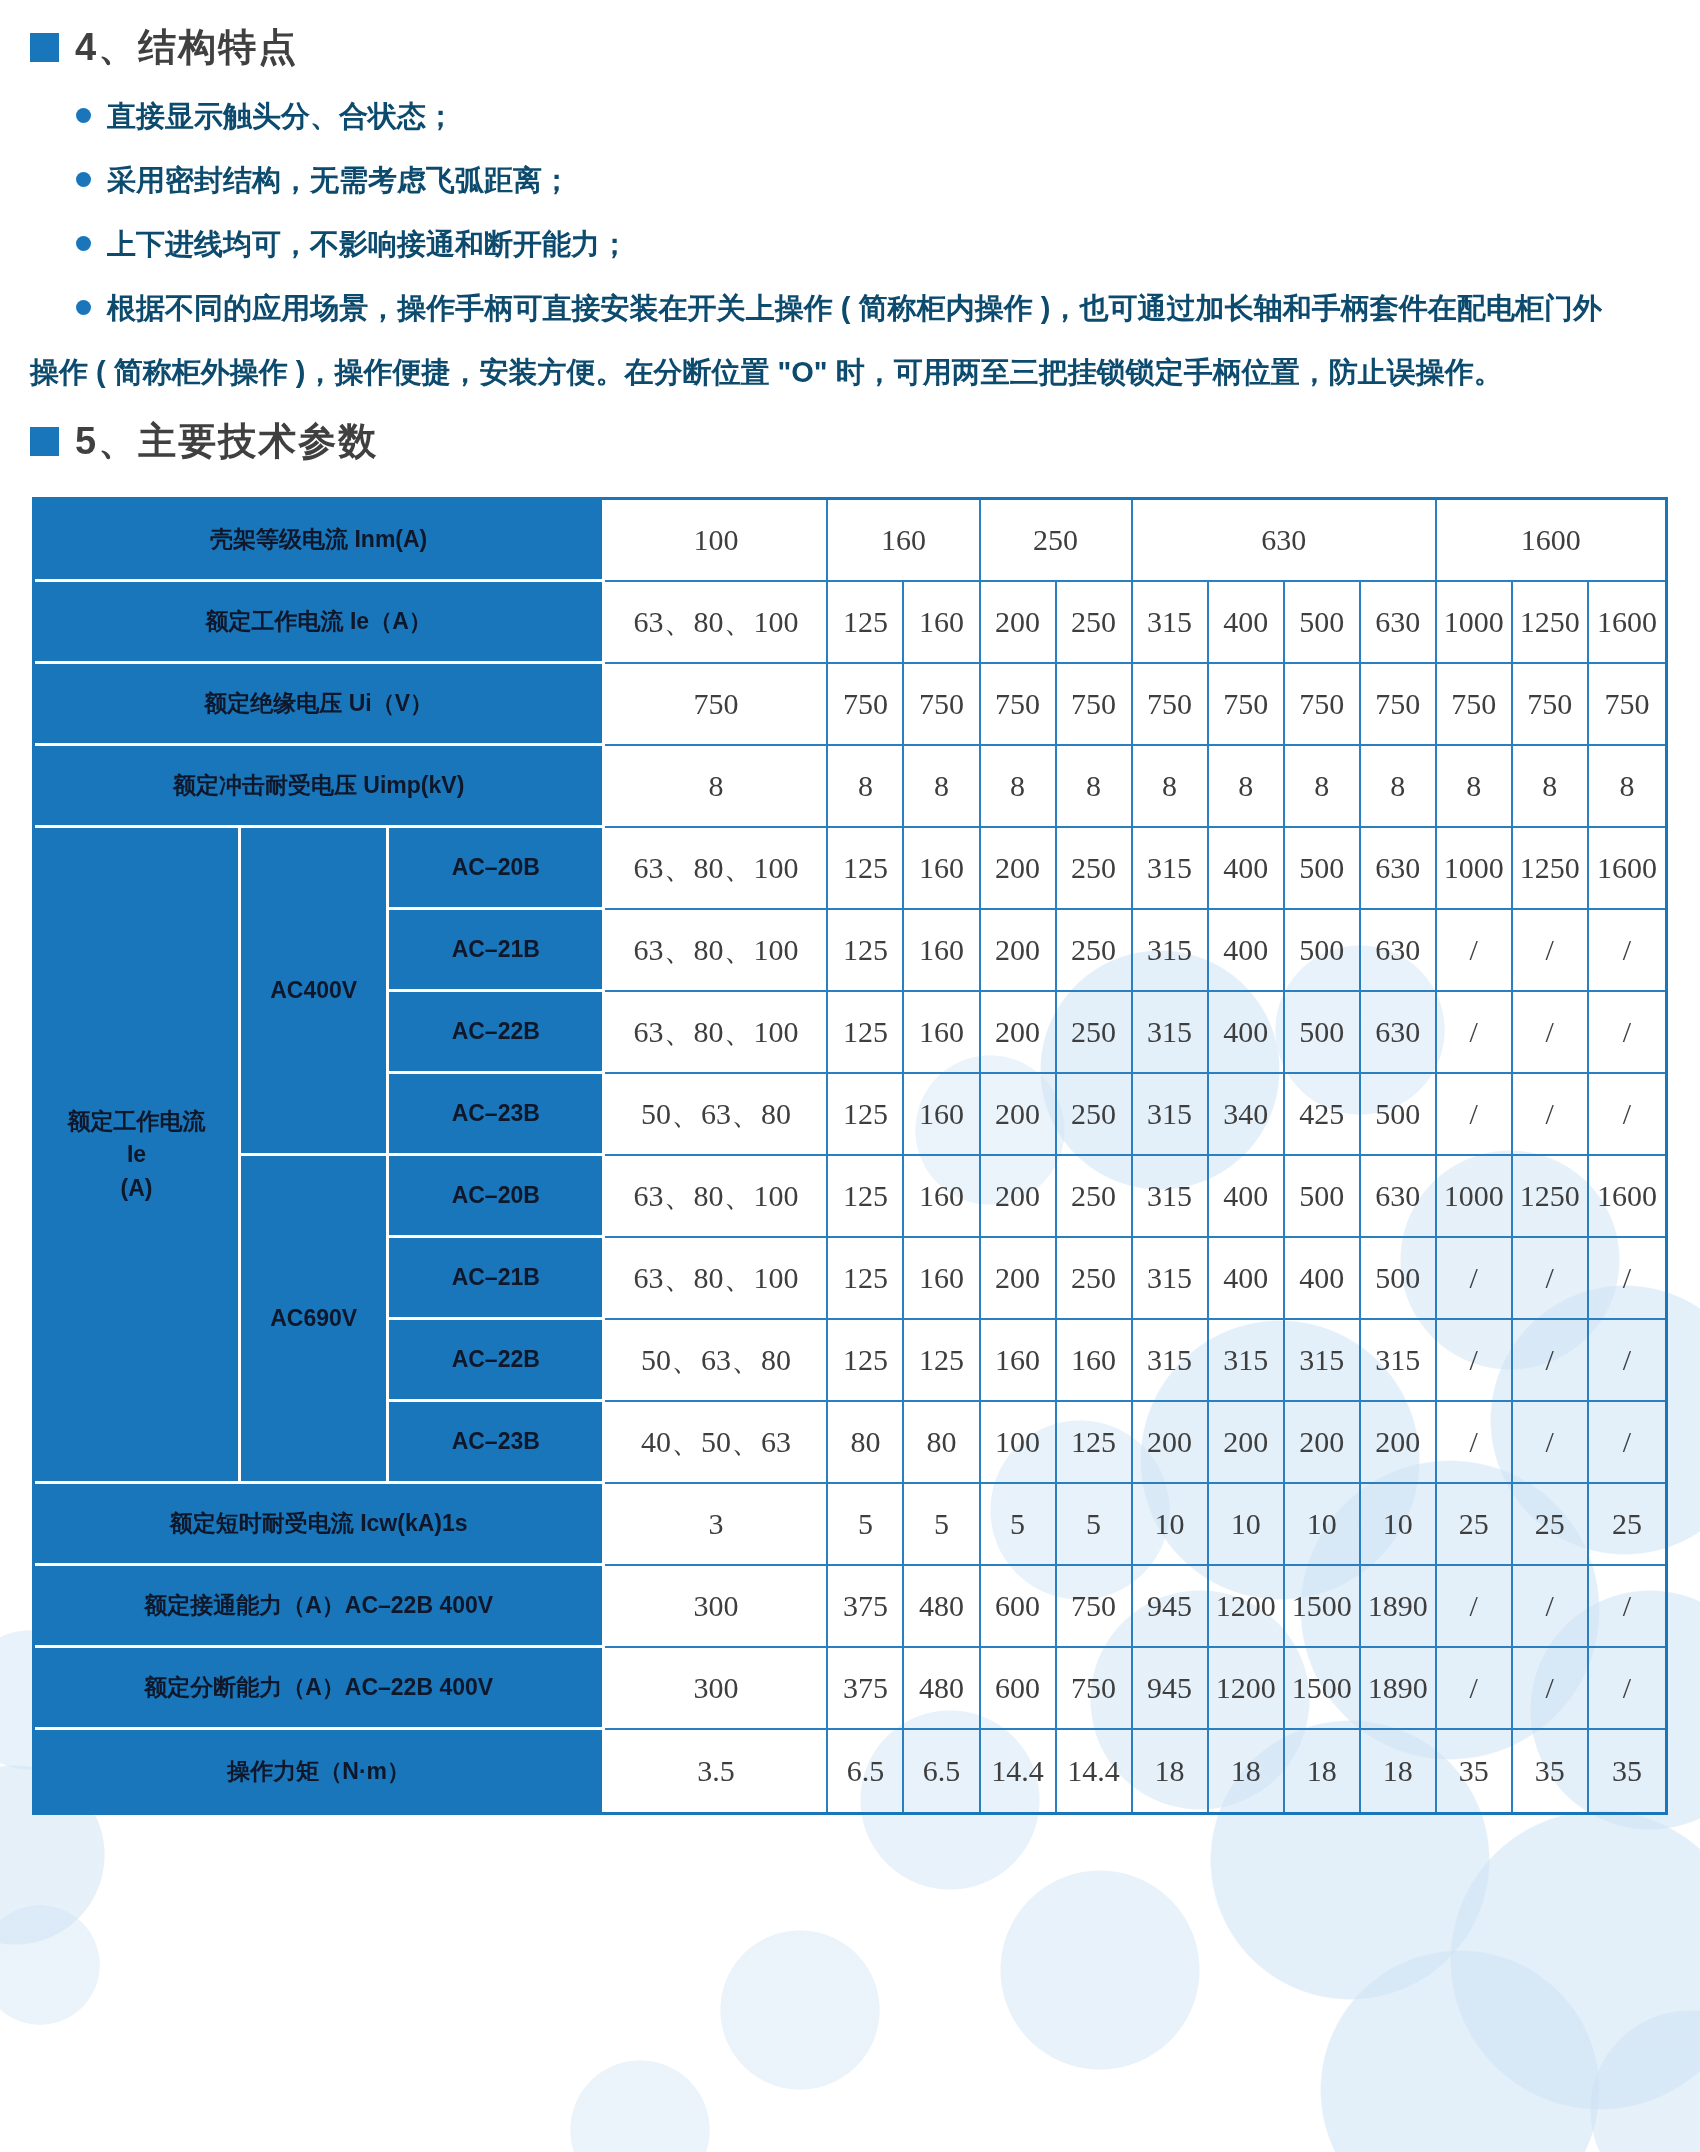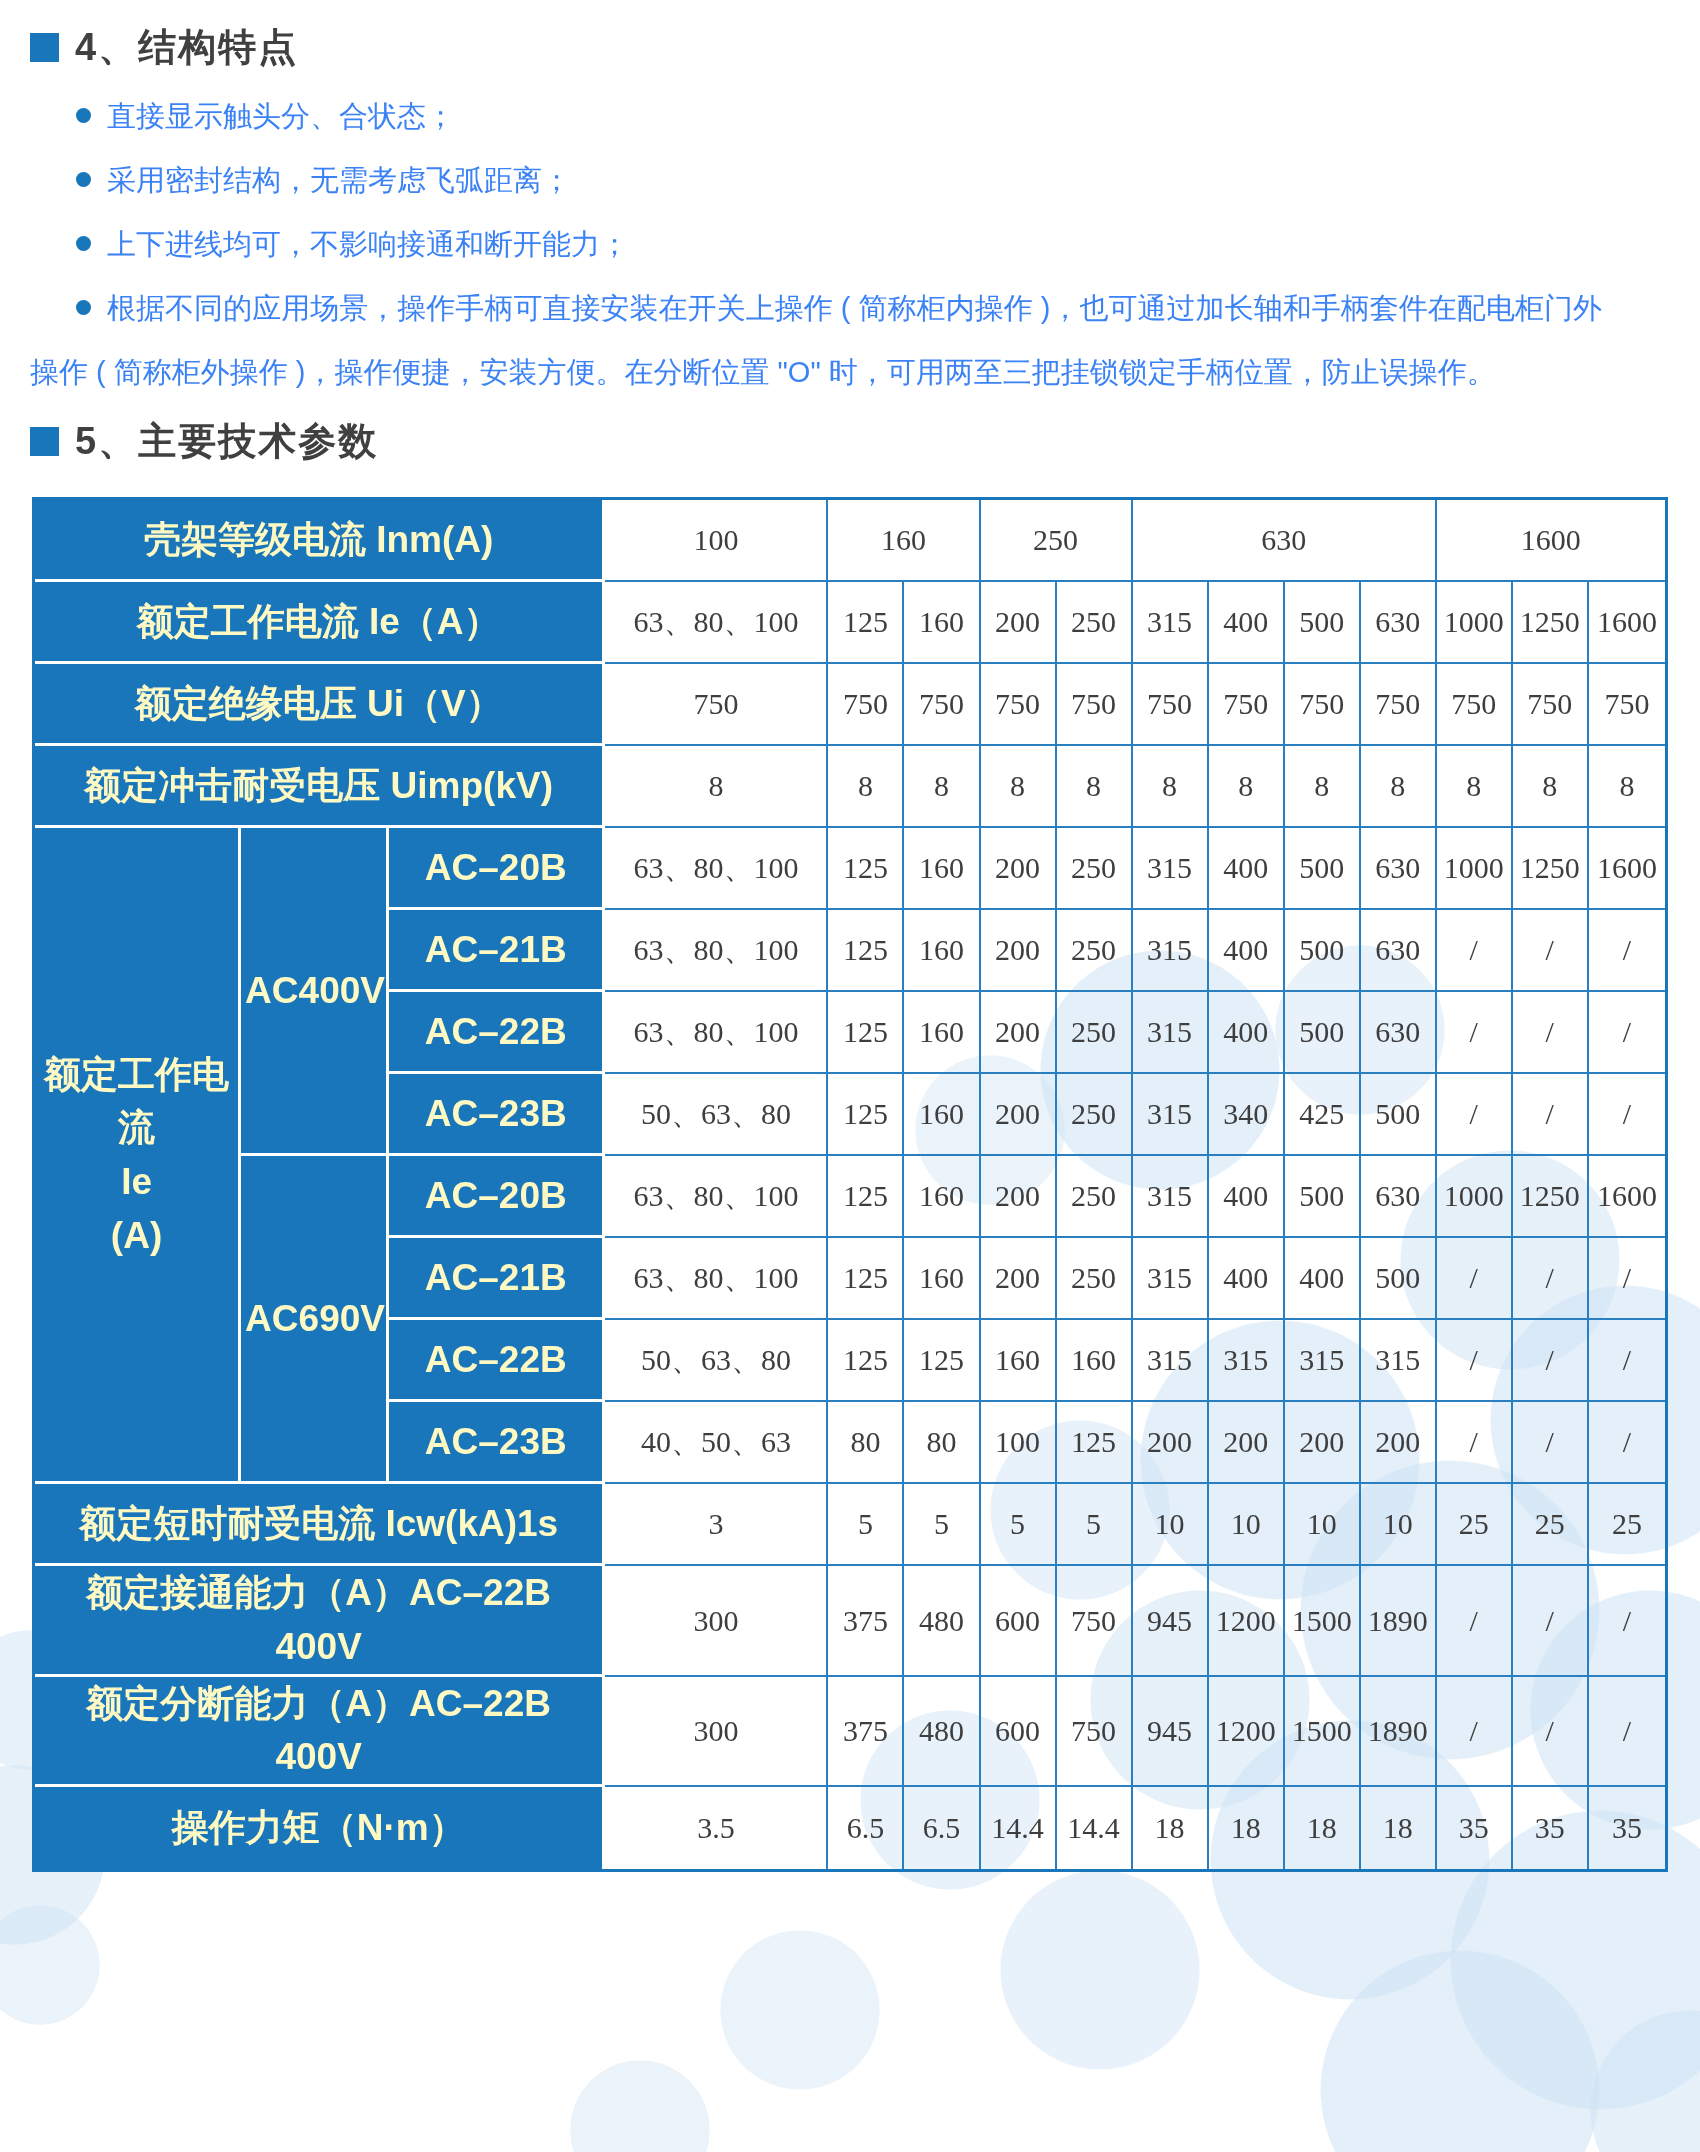--- a/index.html
+++ b/index.html
@@ -47,22 +47,22 @@
   }
   .sq { width: 29px; height: 29px; background: #1976BA; flex: 0 0 auto; }
   .sec-title {
     font-size: 38px; font-weight: 700; color: #404040; letter-spacing: 2px;
     line-height: 1.15;
   }
 
   .bullets { position: relative; z-index: 1; margin-left: 30px; width: 1572px; }
   .bullet {
     margin: 0;
-    font-size: 29px; line-height: 64px; color: #3b82f6;
-    text-align: justify; text-indent: 46px;
+    font-size: 29px; line-height: 64px; color: #0c4a6e;
+    text-align: justify; text-indent: 46px; font-weight: bold;
   }
   .dot {
     display: inline-block; width: 15px; height: 15px; border-radius: 50%;
     background: #1976BA; margin-right: 16px; vertical-align: 3px;
   }
 
   .sec5 { margin-top: 16px; margin-bottom: 34px; text-align: right; }
 
   table.spec {
     position: relative; z-index: 1;
@@ -72,22 +72,22 @@
     border-collapse: separate; border-spacing: 0;
     border: 3px solid #1976BA;
   }
   .spec td {
     height: 82px; box-sizing: border-box;
     text-align: center; vertical-align: middle;
     padding: 0 4px;
     overflow: hidden;
   }
   .spec td.h {
-    background: #1976BA; color: #fef9c3;
-    font-weight: 700; font-size: 37px;
+    background: #1976BA; color: #0f172a;
+    font-weight: 700; font-size: 23px;
     border-right: 3px solid #ffffff;
     border-bottom: 3px solid #ffffff;
     white-space: pre-line; line-height: 1.45;
   }
   .spec td.d {
     font-family: "Liberation Serif", "DejaVu Serif", serif;
     font-size: 30px; color: #3e3e3e;
     border-right: 2px solid #2A7FC0;
     border-bottom: 2px solid #2A7FC0;
     background: transparent;

